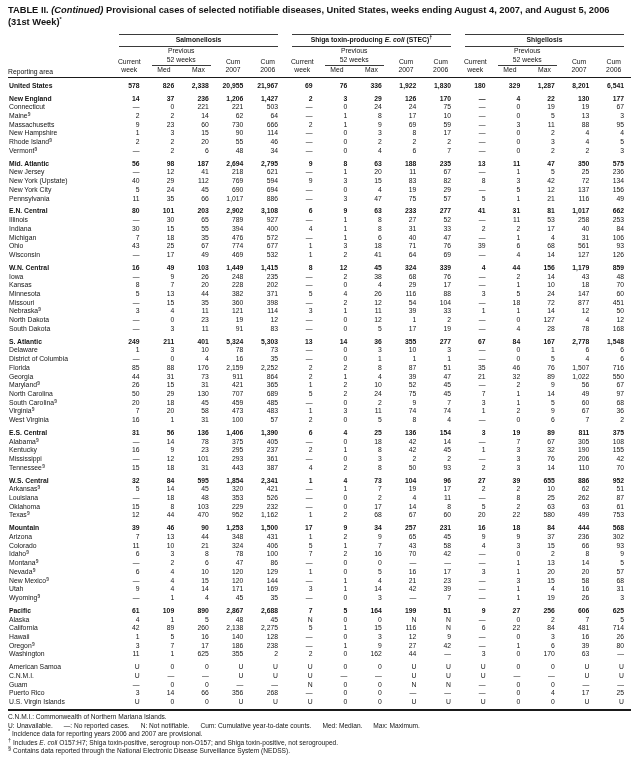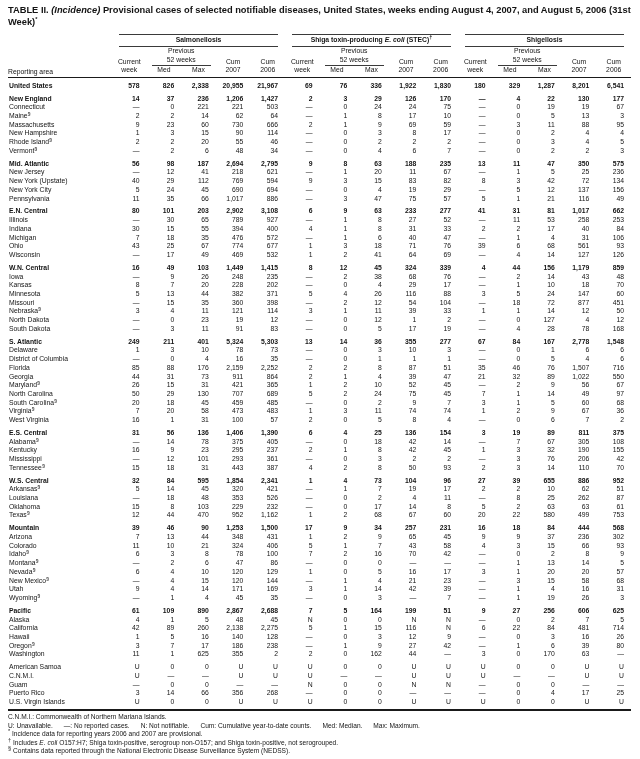--- a/index.html
+++ b/index.html
@@ -24,21 +24,21 @@
   tr.gs td{padding-top:4.2px;}
   tr.t-end td{border-bottom:2.3px solid #1a1a1a;padding-bottom:2px;}
   .footnotes{margin-top:2.5px;}
   .fn{font-size:6.6px;line-height:8.5px;white-space:pre-wrap;}
   .fn i{font-style:italic;}
 </style>
 </head>
 <body>
 
 <div class="page">
-  <div class="title">TABLE II. <i>(Incidence)</i> Provisional cases of selected notifiable diseases, United States, weeks ending August 4, 2007, and August 5, 2006 (31st Week)<sup>*</sup></div>
+  <div class="title">TABLE II. <i>(Continued)</i> Provisional cases of selected notifiable diseases, United States, weeks ending August 4, 2007, and August 5, 2006 (31st Week)<sup>*</sup></div>
   <table>
     <colgroup id="cols">
         <col class="c-area">
         <col class="c-num">
         <col class="c-num">
         <col class="c-num">
         <col class="c-num">
         <col class="c-num">
         <col class="c-num">
         <col class="c-num">

